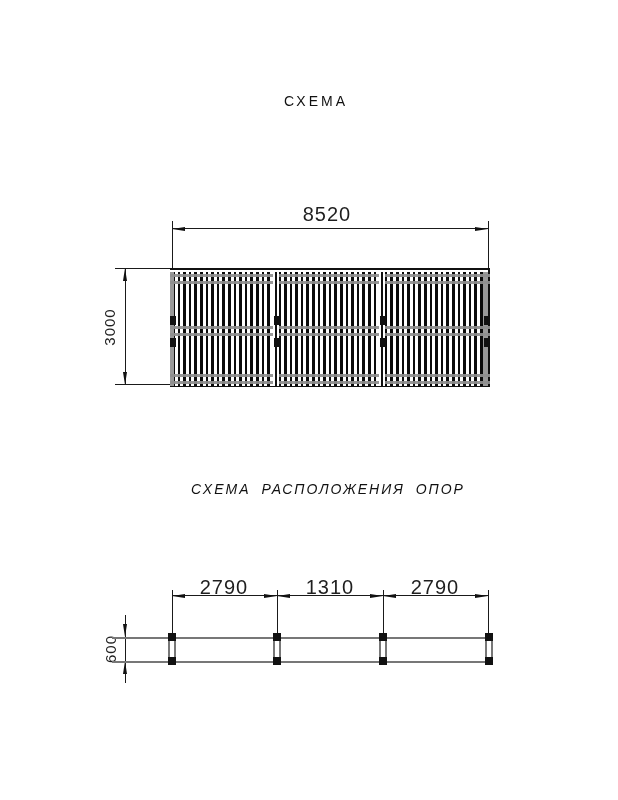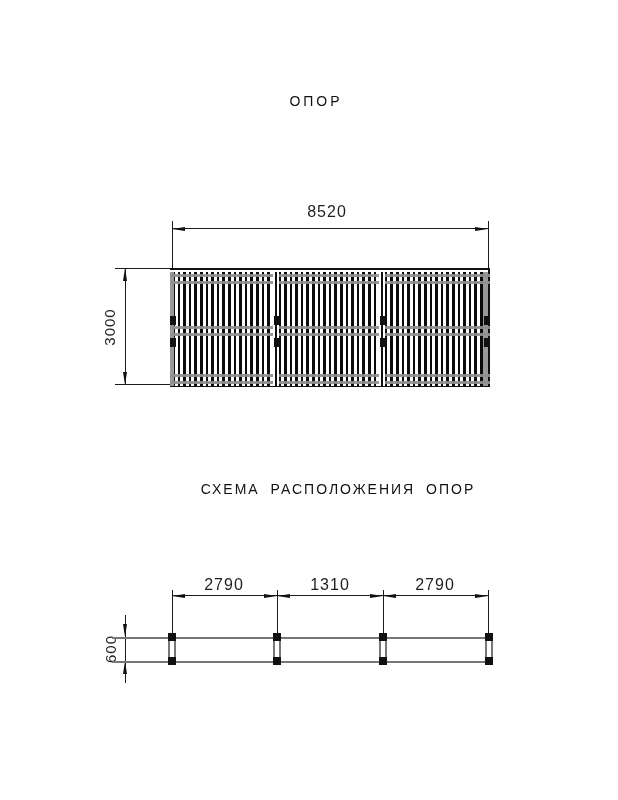--- a/index.html
+++ b/index.html
@@ -6,21 +6,21 @@
   body{
     width:618px;height:800px;background:#ffffff;
     font-family:"Liberation Sans", sans-serif;
     color:#1f1f1f;
     position:relative;overflow:hidden;
   }
   
   .hline{position:absolute;height:1px;background:#1a1a1a;}
   .vline{position:absolute;width:1px;background:#1a1a1a;}
   .dim-text{
-    position:absolute;font-size:16px;letter-spacing:1px;color:#1f1f1f;
+    position:absolute;font-size:20px;letter-spacing:1px;color:#1f1f1f;
     transform:translateX(-50%);white-space:nowrap;
   }
   .dim-text-vert{
     position:absolute;font-size:15px;letter-spacing:1px;color:#1f1f1f;
     transform:translate(-50%,-50%) rotate(-90deg);white-space:nowrap;
   }
   .title{
     position:absolute;font-size:14px;letter-spacing:3px;color:#111;
     transform:translateX(-50%);white-space:nowrap;font-weight:500;
   }
@@ -54,21 +54,21 @@
   }
   .clip{position:absolute;width:6px;height:9px;background:#111;}
   
   .rail{position:absolute;height:2px;background:#777;}
   .post-line{position:absolute;width:2px;background:#777;}
   .node{position:absolute;width:8px;height:8px;background:#111;}
 </style>
 </head>
 <body>
 
-<div class="title" style="left:316px;top:93px;">ОПОР</div>
+<div class="title" style="left:316px;top:93px;">СХЕМА</div>
 
 <div class="dim-text" style="left:327px;top:203px;">8520</div>
 <div class="hline" style="left:172px;top:228px;width:316px;"></div>
 <div class="arr arr-left" style="left:172px;top:226.5px;"></div>
 <div class="arr arr-right" style="left:475px;top:226.5px;"></div>
 <div class="vline" style="left:172px;top:221px;height:47px;"></div>
 <div class="vline" style="left:488px;top:221px;height:47px;"></div>
 
 <div class="dim-text-vert" style="left:109px;top:327px;">3000</div>
 <div class="vline" style="left:125px;top:268px;height:117px;"></div>
@@ -94,21 +94,21 @@
   <div class="clip" style="left:0px;top:46px;"></div>
   <div class="clip" style="left:0px;top:68px;"></div>
   <div class="clip" style="left:104px;top:46px;"></div>
   <div class="clip" style="left:104px;top:68px;"></div>
   <div class="clip" style="left:210px;top:46px;"></div>
   <div class="clip" style="left:210px;top:68px;"></div>
   <div class="clip" style="left:314px;top:46px;"></div>
   <div class="clip" style="left:314px;top:68px;"></div>
 </div>
 
-<div class="title" style="left:338px;top:481px;letter-spacing:2px;word-spacing:5px;">СХЕМА РАСПОЛОЖЕНИЯ ОПОР</div>
+<div class="title" style="left:328px;top:481px;letter-spacing:2px;word-spacing:5px;font-style:italic;">СХЕМА РАСПОЛОЖЕНИЯ ОПОР</div>
 
 <div class="dim-text" style="left:224px;top:576px;">2790</div>
 <div class="dim-text" style="left:330px;top:576px;">1310</div>
 <div class="dim-text" style="left:435px;top:576px;">2790</div>
 
 <div class="hline" style="left:172px;top:595px;width:316px;"></div>
 <div class="vline" style="left:172px;top:590px;height:47px;"></div>
 <div class="vline" style="left:277px;top:590px;height:47px;"></div>
 <div class="vline" style="left:383px;top:590px;height:47px;"></div>
 <div class="vline" style="left:488px;top:590px;height:47px;"></div>

